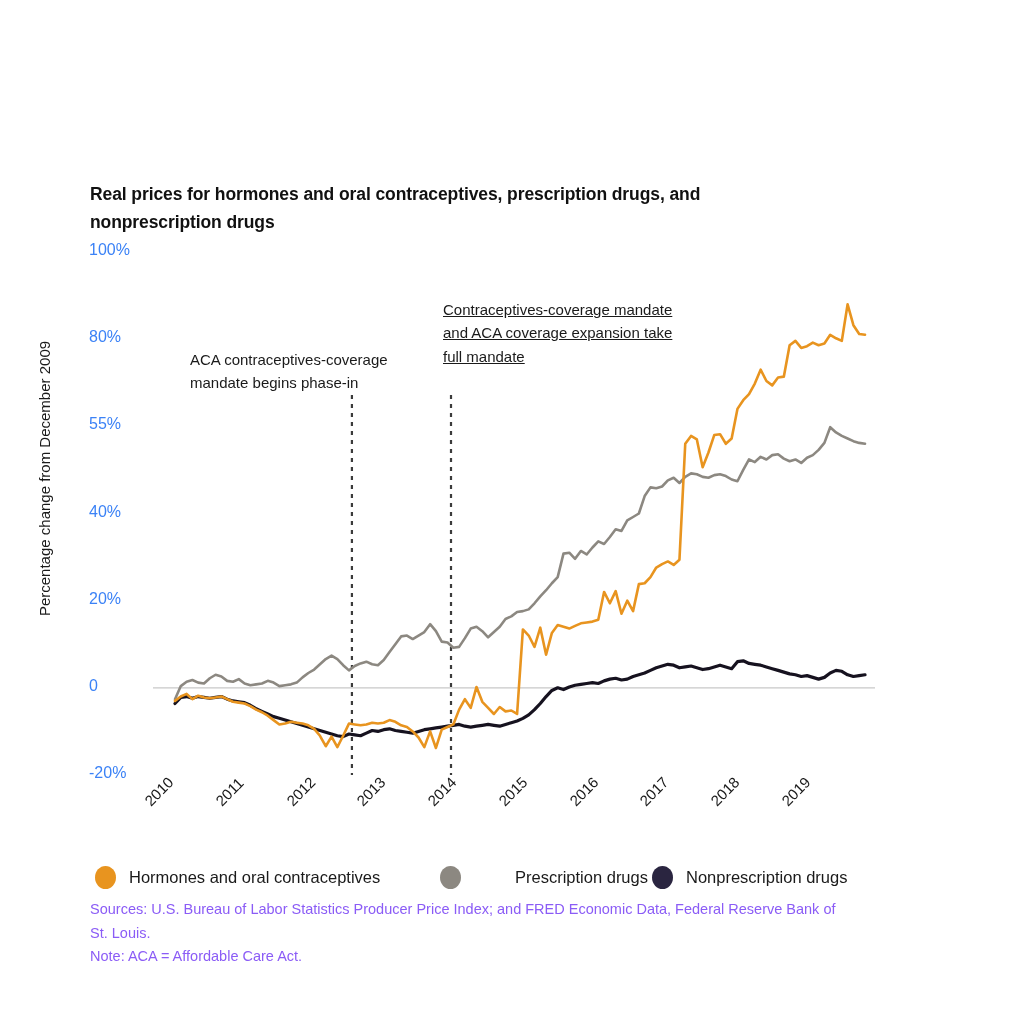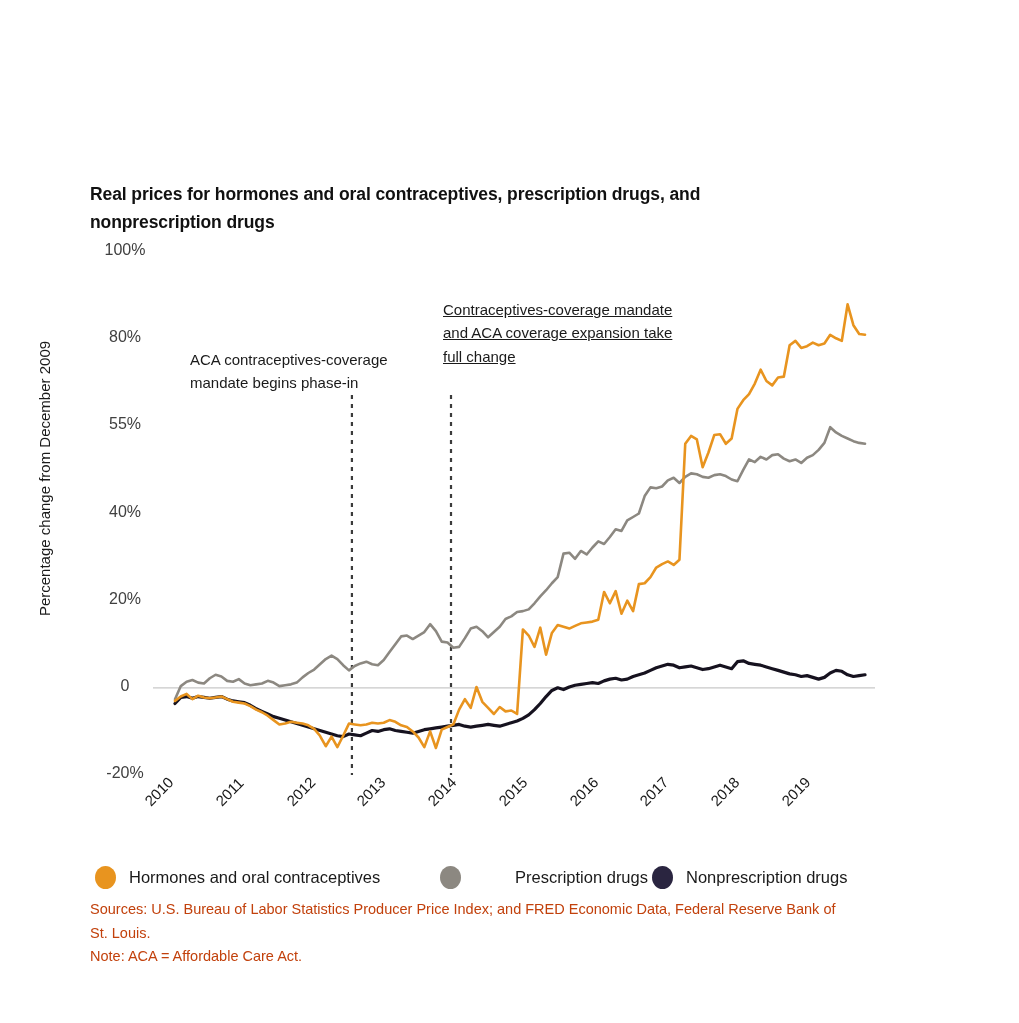--- a/index.html
+++ b/index.html
@@ -46,23 +46,23 @@
     width: 340px;
     text-align: center;
     transform: rotate(-90deg);
     font-size: 15px;
     color: #1a1a1a;
     white-space: nowrap;
   }
   .ytick {
     position: absolute;
     width: 72px;
-    text-align: center;
+    text-align: left;
     font-size: 16px;
-    color: #404040;
+    color: #3b82f6;
   }
   .xtick {
     position: absolute;
     font-size: 15px;
     color: #1a1a1a;
     transform: rotate(-45deg);
     transform-origin: left top;
     white-space: nowrap;
   }
   .annotation {
@@ -98,21 +98,21 @@
     color: #1a1a1a;
     white-space: nowrap;
   }
   .footnotes {
     position: absolute;
     left: 90px;
     top: 898px;
     width: 800px;
     font-size: 14.5px;
     line-height: 1.63;
-    color: #c2410c;
+    color: #8b5cf6;
   }
   .footnote-line { display: block; }
 </style>
 </head>
 <body>
 
 <div id="figure">
 
   <div class="chart-title">Real prices for hormones and oral contraceptives, prescription drugs, and nonprescription drugs</div>
 
@@ -140,21 +140,21 @@
         <div class="xtick" style="left: 777.923px; top: 797px;">2019</div>
       </div>
     <div id="annotations">
         <div class="annotation" style="left: 190px; top: 348px;">
           <div>ACA contraceptives-coverage</div>
           <div>mandate begins phase-in</div>
         </div>
         <div class="annotation" style="left: 443px; top: 298px; text-decoration: underline;">
           <div>Contraceptives-coverage mandate</div>
           <div>and ACA coverage expansion take</div>
-          <div>full change</div>
+          <div>full mandate</div>
         </div>
       </div>
     <svg id="plot-svg" width="1019" height="1023" style="position:absolute;left:0;top:0;">
         <line x1="153" x2="875" y1="687.8333333333334" y2="687.8333333333334" stroke="#c8c8c8" stroke-width="1.4"></line>
         <line x1="351.9230769230769" x2="351.9230769230769" y1="395" y2="775" stroke="#3b3b3b" stroke-width="2.2" stroke-dasharray="4,5"></line>
         <line x1="451.0000000000064" x2="451.0000000000064" y1="395" y2="775" stroke="#3b3b3b" stroke-width="2.2" stroke-dasharray="4,5"></line>
         <polyline points="175.00,699.16 180.80,686.09 186.60,681.73 192.39,679.99 198.19,682.60 203.99,683.48 209.79,678.25 215.59,674.76 221.39,676.50 227.18,680.86 232.98,681.73 238.78,679.12 244.58,683.48 250.38,685.22 256.18,684.35 261.97,683.48 267.77,680.86 273.57,682.60 279.37,686.09 285.17,685.22 290.97,684.35 296.76,682.60 302.56,677.37 308.36,673.01 314.16,669.53 319.96,664.30 325.76,659.07 331.55,655.58 337.35,659.07 343.15,665.17 348.95,670.40 354.75,666.04 360.55,663.43 366.34,661.68 372.14,664.30 377.94,665.17 383.74,659.94 389.54,652.10 395.34,644.25 401.13,636.40 406.93,635.53 412.73,639.02 418.53,635.53 424.33,632.05 430.13,624.20 435.92,631.17 441.72,641.63 447.52,642.51 453.32,647.74 459.12,646.87 464.92,638.15 470.71,628.56 476.51,626.82 482.31,631.17 488.11,637.28 493.91,632.05 499.71,626.82 505.50,618.97 511.30,616.36 517.10,612.00 522.90,611.13 528.70,609.38 534.50,603.28 540.29,596.31 546.09,590.21 551.89,583.23 557.69,577.13 563.49,553.60 569.29,552.73 575.08,558.83 580.88,550.98 586.68,554.47 592.48,547.50 598.28,541.39 604.08,544.01 609.87,537.03 615.67,529.19 621.47,530.93 627.27,520.47 633.07,516.99 638.87,513.50 644.66,496.07 650.46,487.35 656.26,488.22 662.06,486.48 667.86,480.38 673.66,477.76 679.45,482.99 685.25,476.89 691.05,473.40 696.85,474.28 702.65,476.89 708.45,477.76 714.24,475.15 720.04,474.28 725.84,476.02 731.64,479.51 737.44,481.25 743.24,469.92 749.03,459.46 754.83,462.07 760.63,456.84 766.43,459.46 772.23,455.10 778.03,454.23 783.82,458.59 789.62,461.20 795.42,459.46 801.22,462.94 807.02,457.71 812.82,455.10 818.61,449.87 824.41,442.89 830.21,427.21 836.01,432.44 841.81,435.92 847.61,438.54 853.40,441.15 859.20,442.89 865.00,443.77" fill="none" stroke="#8C8881" stroke-width="2.6" stroke-linejoin="round" stroke-linecap="round"></polyline>
         <polyline points="175.00,703.52 180.80,697.42 186.60,696.55 192.39,698.29 198.19,696.55 203.99,697.42 209.79,698.29 215.59,697.42 221.39,696.55 227.18,699.16 232.98,700.91 238.78,701.78 244.58,702.65 250.38,705.27 256.18,708.75 261.97,711.37 267.77,713.98 273.57,716.60 279.37,718.34 285.17,720.09 290.97,721.83 296.76,723.57 302.56,725.32 308.36,727.06 314.16,728.80 319.96,730.54 325.76,732.29 331.55,734.03 337.35,735.77 343.15,736.65 348.95,734.03 354.75,734.90 360.55,735.77 366.34,733.16 372.14,730.54 377.94,731.42 383.74,729.67 389.54,728.80 395.34,730.54 401.13,731.42 406.93,732.29 412.73,733.16 418.53,731.42 424.33,729.67 430.13,728.80 435.92,727.93 441.72,727.06 447.52,726.19 453.32,725.32 459.12,724.44 464.92,726.19 470.71,727.06 476.51,726.19 482.31,725.32 488.11,724.44 493.91,725.32 499.71,726.19 505.50,724.44 511.30,722.70 517.10,720.96 522.90,718.34 528.70,714.86 534.50,709.63 540.29,703.52 546.09,696.55 551.89,690.45 557.69,687.83 563.49,689.58 569.29,686.96 575.08,685.22 580.88,684.35 586.68,683.48 592.48,682.60 598.28,683.48 604.08,680.86 609.87,679.12 615.67,678.25 621.47,679.99 627.27,679.12 633.07,676.50 638.87,674.76 644.66,673.01 650.46,670.40 656.26,667.78 662.06,666.04 667.86,664.30 673.66,665.17 679.45,667.78 685.25,666.91 691.05,666.04 696.85,667.78 702.65,669.53 708.45,668.66 714.24,666.91 720.04,665.17 725.84,666.91 731.64,668.66 737.44,661.68 743.24,660.81 749.03,663.43 754.83,664.30 760.63,665.17 766.43,666.91 772.23,668.66 778.03,670.40 783.82,672.14 789.62,673.89 795.42,674.76 801.22,676.50 807.02,675.63 812.82,677.37 818.61,679.12 824.41,677.37 830.21,673.01 836.01,670.40 841.81,671.27 847.61,674.76 853.40,676.50 859.20,675.63 865.00,674.76" fill="none" stroke="#16121F" stroke-width="3.2" stroke-linejoin="round" stroke-linecap="round"></polyline>
         <polyline points="175.00,700.91 180.80,696.55 186.60,693.93 192.39,699.16 198.19,695.68 203.99,697.42 209.79,698.29 215.59,697.42 221.39,696.55 227.18,699.16 232.98,701.78 238.78,702.65 244.58,703.52 250.38,706.14 256.18,709.63 261.97,712.24 267.77,715.73 273.57,720.09 279.37,724.44 285.17,723.57 290.97,721.83 296.76,722.70 302.56,723.57 308.36,725.32 314.16,728.80 319.96,735.77 325.76,746.24 331.55,736.65 337.35,747.11 343.15,735.77 348.95,723.57 354.75,724.44 360.55,725.32 366.34,724.44 372.14,722.70 377.94,723.57 383.74,722.70 389.54,720.09 395.34,721.83 401.13,725.32 406.93,727.06 412.73,731.42 418.53,737.52 424.33,747.11 430.13,731.42 435.92,747.98 441.72,729.67 447.52,727.06 453.32,724.44 459.12,709.63 464.92,699.16 470.71,707.88 476.51,686.96 482.31,701.78 488.11,707.88 493.91,713.98 499.71,707.01 505.50,711.37 511.30,710.50 517.10,713.98 522.90,629.43 528.70,635.53 534.50,646.87 540.29,627.69 546.09,654.71 551.89,632.92 557.69,625.07 563.49,626.82 569.29,628.56 575.08,625.94 580.88,623.33 586.68,622.46 592.48,621.59 598.28,619.84 604.08,591.95 609.87,603.28 615.67,591.08 621.47,613.74 627.27,600.67 633.07,611.13 638.87,584.11 644.66,583.23 650.46,577.13 656.26,567.54 662.06,564.06 667.86,561.44 673.66,564.93 679.45,559.70 685.25,443.77 691.05,435.92 696.85,439.41 702.65,467.30 708.45,452.48 714.24,435.05 720.04,434.18 725.84,443.77 731.64,438.54 737.44,408.90 743.24,400.18 749.03,394.08 754.83,383.62 760.63,369.68 766.43,381.01 772.23,385.37 778.03,377.52 783.82,376.65 789.62,345.27 795.42,340.91 801.22,347.88 807.02,346.14 812.82,342.65 818.61,345.27 824.41,343.53 830.21,334.81 836.01,338.29 841.81,340.91 847.61,304.30 853.40,325.22 859.20,333.94 865.00,334.81" fill="none" stroke="#E8941F" stroke-width="2.6" stroke-linejoin="round" stroke-linecap="round"></polyline>
       </svg>

